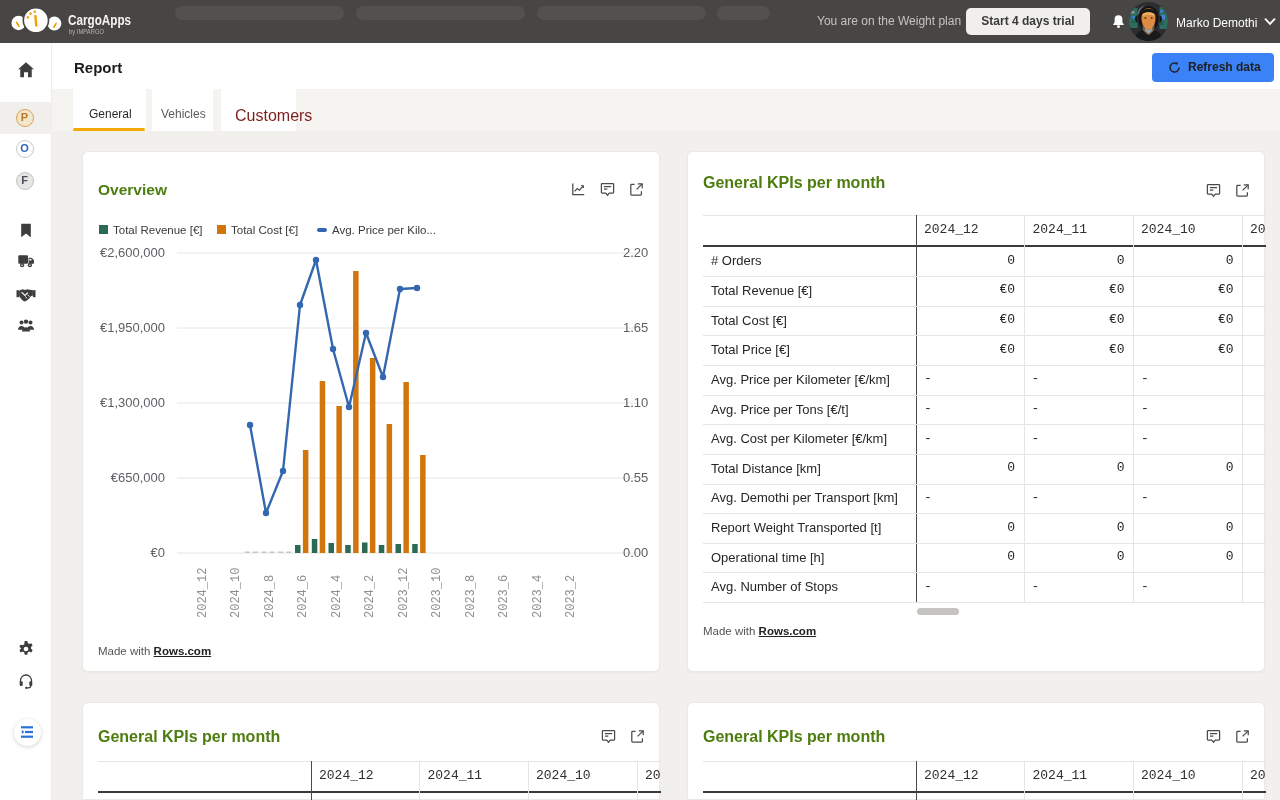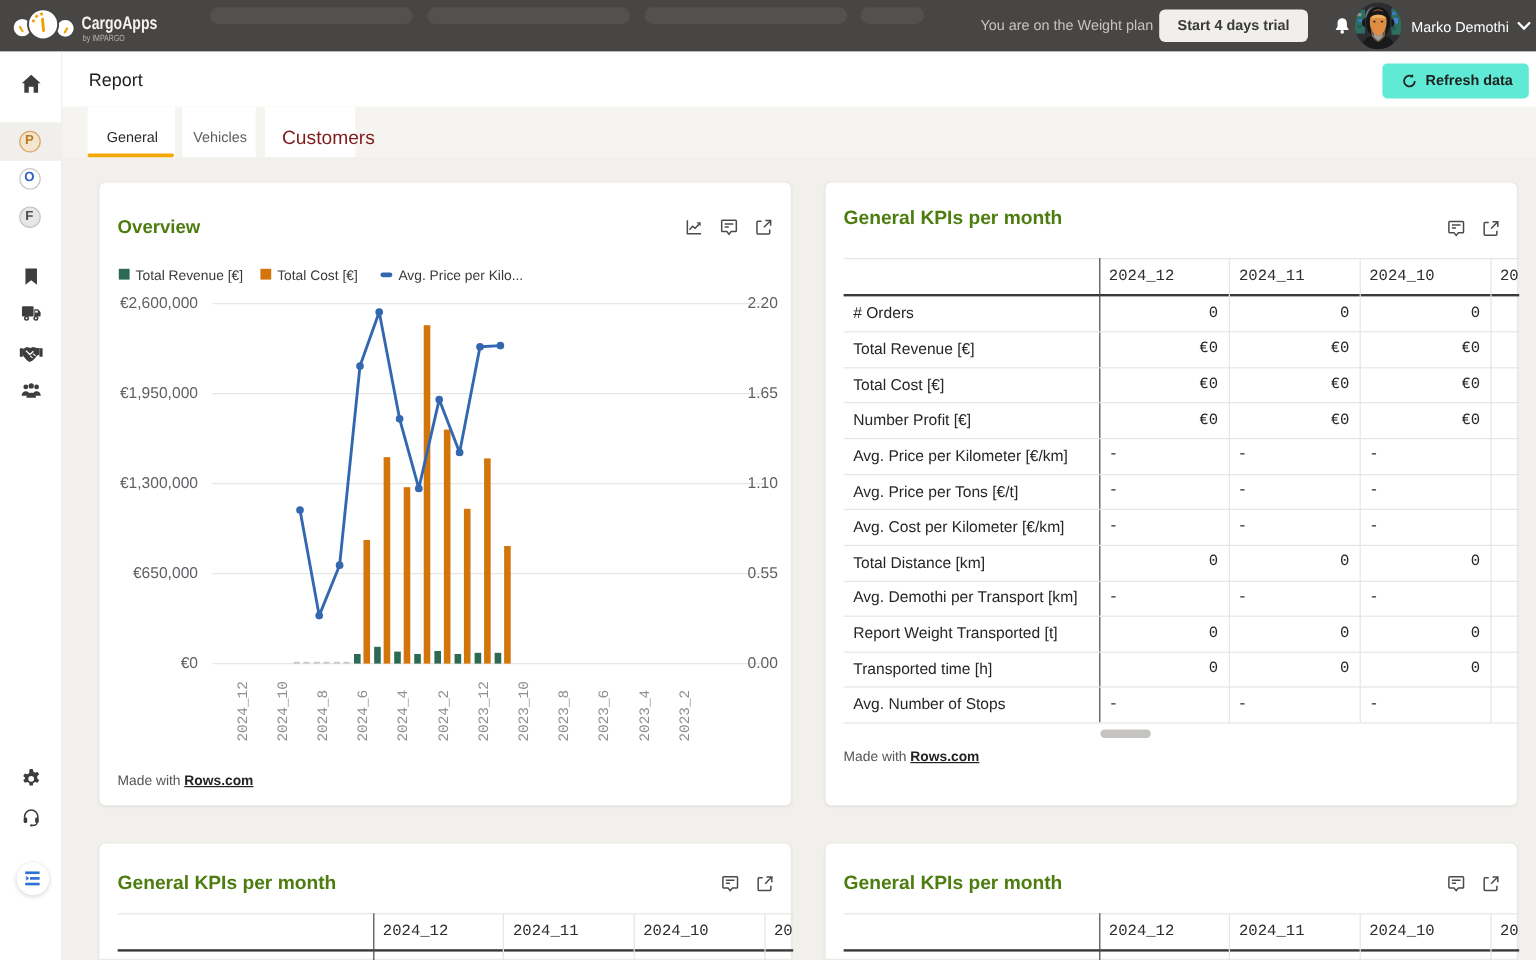--- a/index.html
+++ b/index.html
@@ -4,21 +4,21 @@
 html,body{width:1280px;height:800px;overflow:hidden;font-family:"Liberation Sans",sans-serif;background:#f2f0ed}
 .ab{position:absolute}
 #topbar{position:absolute;left:0;top:0;width:1280px;height:43px;background:#474645}
 .pill{position:absolute;top:6px;height:14px;border-radius:7px;background:#535150}
 #trialbtn{position:absolute;left:966px;top:8px;width:124px;height:27px;background:#f1efec;border-radius:5px;
   font-size:12px;font-weight:700;color:#3a3a3a;text-align:center;line-height:27px}
 #sidebar{position:absolute;left:0;top:43px;width:52px;height:757px;background:#fff;border-right:1px solid #eeecea}
 .scirc{position:absolute;left:15.5px;width:18px;height:18px;border-radius:50%;border:1.5px solid;
   font-size:11px;font-weight:700;text-align:center;line-height:15px}
 #header{position:absolute;left:52px;top:43px;width:1228px;height:46px;background:#fff}
-#refbtn{position:absolute;left:1100px;top:10px;width:122px;height:29px;background:#5eead4;border-radius:4px;
+#refbtn{position:absolute;left:1100px;top:10px;width:122px;height:29px;background:#3b82f6;border-radius:4px;
   font-size:12px;font-weight:700;color:#1f1f1f;line-height:29px}
 #tabstrip{position:absolute;left:52px;top:89px;width:1228px;height:42px;background:#f6f4f1}
 .tabpill{position:absolute;top:0;height:42px;background:#fff}
 #content{position:absolute;left:52px;top:131px;width:1228px;height:669px}
 .card{position:absolute;background:#fff;border:1px solid #ebe9e6;border-radius:6px;box-shadow:0 1px 2px rgba(0,0,0,.04)}
 .ct{position:absolute;left:15px;font-size:16px;font-weight:700;color:#4d7c0f}
 .hl{position:absolute;height:1px;background:#e7e5e2}
 .dl{position:absolute;height:2px;background:#3a3a3a}
 .dv{position:absolute;width:1px;background:#4a4a4a}
 .lv{position:absolute;width:1px;background:#e7e5e2}
@@ -143,21 +143,21 @@
 <svg class="ab" style="left:20px;top:682px" width="14" height="14" viewBox="0 0 14 14">
 <rect x="1" y="1.2" width="12" height="2.2" fill="#2f6fd6"></rect>
 <rect x="1" y="5.9" width="2.6" height="2.2" fill="#1f8a4c"></rect>
 <rect x="5" y="5.9" width="8" height="2.2" fill="#2f6fd6"></rect>
 <rect x="1" y="10.6" width="12" height="2.2" fill="#2f6fd6"></rect>
 <path d="M1 4.2l3 2.8-3 2.8z" fill="#fff"></path>
 <path d="M1.8 4.8l2.2 2.1-2.2 2.1z" fill="#2f6fd6"></path>
     </svg>
 </div>
 <div id="header">
-<div class="ab" style="left:22px;top:16px;font-size:15px;font-weight:400;color:#1c1c1c">Report</div>
+<div class="ab" style="left:22px;top:16px;font-size:15px;font-weight:700;color:#1c1c1c">Report</div>
 <div id="refbtn"><svg class="ab" style="left:16px;top:8px" width="13" height="13" viewBox="0 0 13 13" fill="none">
 <path d="M11 6.5A4.5 4.5 0 1 1 9.2 2.9" stroke="#222" stroke-width="1.5"></path>
 <path d="M9.4 0.6l.4 2.6-2.6.4z" fill="#222"></path>
       </svg><span style="margin-left:36px">Refresh data</span></div>
 </div>
 <div id="tabstrip">
 <div class="tabpill" style="left:21px;width:73px"></div>
 <div class="tabpill" style="left:100px;width:61px"></div>
 <div class="tabpill" style="left:169px;width:75px"></div>
 <div class="ab" style="left:37px;top:17.5px;font-size:12px;font-weight:400;color:#2b2b2b">General</div>
@@ -282,21 +282,21 @@
     <div class="rl" style="left:23px;top:130.9px">Total Revenue [€]</div>
     <div class="val" style="left:228.0px;top:130.4px;width:99.0px">€0</div>
     <div class="val" style="left:335.5px;top:130.4px;width:101.0px">€0</div>
     <div class="val" style="left:445.0px;top:130.4px;width:100.5px">€0</div>
     <div class="hl" style="left:15px;top:153.8px;width:563px"></div>
     <div class="rl" style="left:23px;top:160.6px">Total Cost [€]</div>
     <div class="val" style="left:228.0px;top:160.1px;width:99.0px">€0</div>
     <div class="val" style="left:335.5px;top:160.1px;width:101.0px">€0</div>
     <div class="val" style="left:445.0px;top:160.1px;width:100.5px">€0</div>
     <div class="hl" style="left:15px;top:183.4px;width:563px"></div>
-    <div class="rl" style="left:23px;top:190.2px">Number Profit [€]</div>
+    <div class="rl" style="left:23px;top:190.2px">Total Price [€]</div>
     <div class="val" style="left:228.0px;top:189.7px;width:99.0px">€0</div>
     <div class="val" style="left:335.5px;top:189.7px;width:101.0px">€0</div>
     <div class="val" style="left:445.0px;top:189.7px;width:100.5px">€0</div>
     <div class="hl" style="left:15px;top:213.0px;width:563px"></div>
     <div class="rl" style="left:23px;top:219.8px">Avg. Price per Kilometer [€/km]</div>
     <div class="dash" style="left:236.0px;top:219.3px">-</div>
     <div class="dash" style="left:343.5px;top:219.3px">-</div>
     <div class="dash" style="left:453.0px;top:219.3px">-</div>
     <div class="hl" style="left:15px;top:242.6px;width:563px"></div>
     <div class="rl" style="left:23px;top:249.5px">Avg. Price per Tons [€/t]</div>
@@ -317,21 +317,21 @@
     <div class="rl" style="left:23px;top:338.4px">Avg. Demothi per Transport [km]</div>
     <div class="dash" style="left:236.0px;top:337.9px">-</div>
     <div class="dash" style="left:343.5px;top:337.9px">-</div>
     <div class="dash" style="left:453.0px;top:337.9px">-</div>
     <div class="hl" style="left:15px;top:361.2px;width:563px"></div>
     <div class="rl" style="left:23px;top:368.0px">Report Weight Transported [t]</div>
     <div class="val" style="left:228.0px;top:367.5px;width:99.0px">0</div>
     <div class="val" style="left:335.5px;top:367.5px;width:101.0px">0</div>
     <div class="val" style="left:445.0px;top:367.5px;width:100.5px">0</div>
     <div class="hl" style="left:15px;top:390.8px;width:563px"></div>
-    <div class="rl" style="left:23px;top:397.6px">Transported time [h]</div>
+    <div class="rl" style="left:23px;top:397.6px">Operational time [h]</div>
     <div class="val" style="left:228.0px;top:397.1px;width:99.0px">0</div>
     <div class="val" style="left:335.5px;top:397.1px;width:101.0px">0</div>
     <div class="val" style="left:445.0px;top:397.1px;width:100.5px">0</div>
     <div class="hl" style="left:15px;top:420.4px;width:563px"></div>
     <div class="rl" style="left:23px;top:427.2px">Avg. Number of Stops</div>
     <div class="dash" style="left:236.0px;top:426.7px">-</div>
     <div class="dash" style="left:343.5px;top:426.7px">-</div>
     <div class="dash" style="left:453.0px;top:426.7px">-</div>
     <div class="hl" style="left:15px;top:450.1px;width:563px"></div>
     <div class="sb" style="left:229px;top:456.06px"></div>

